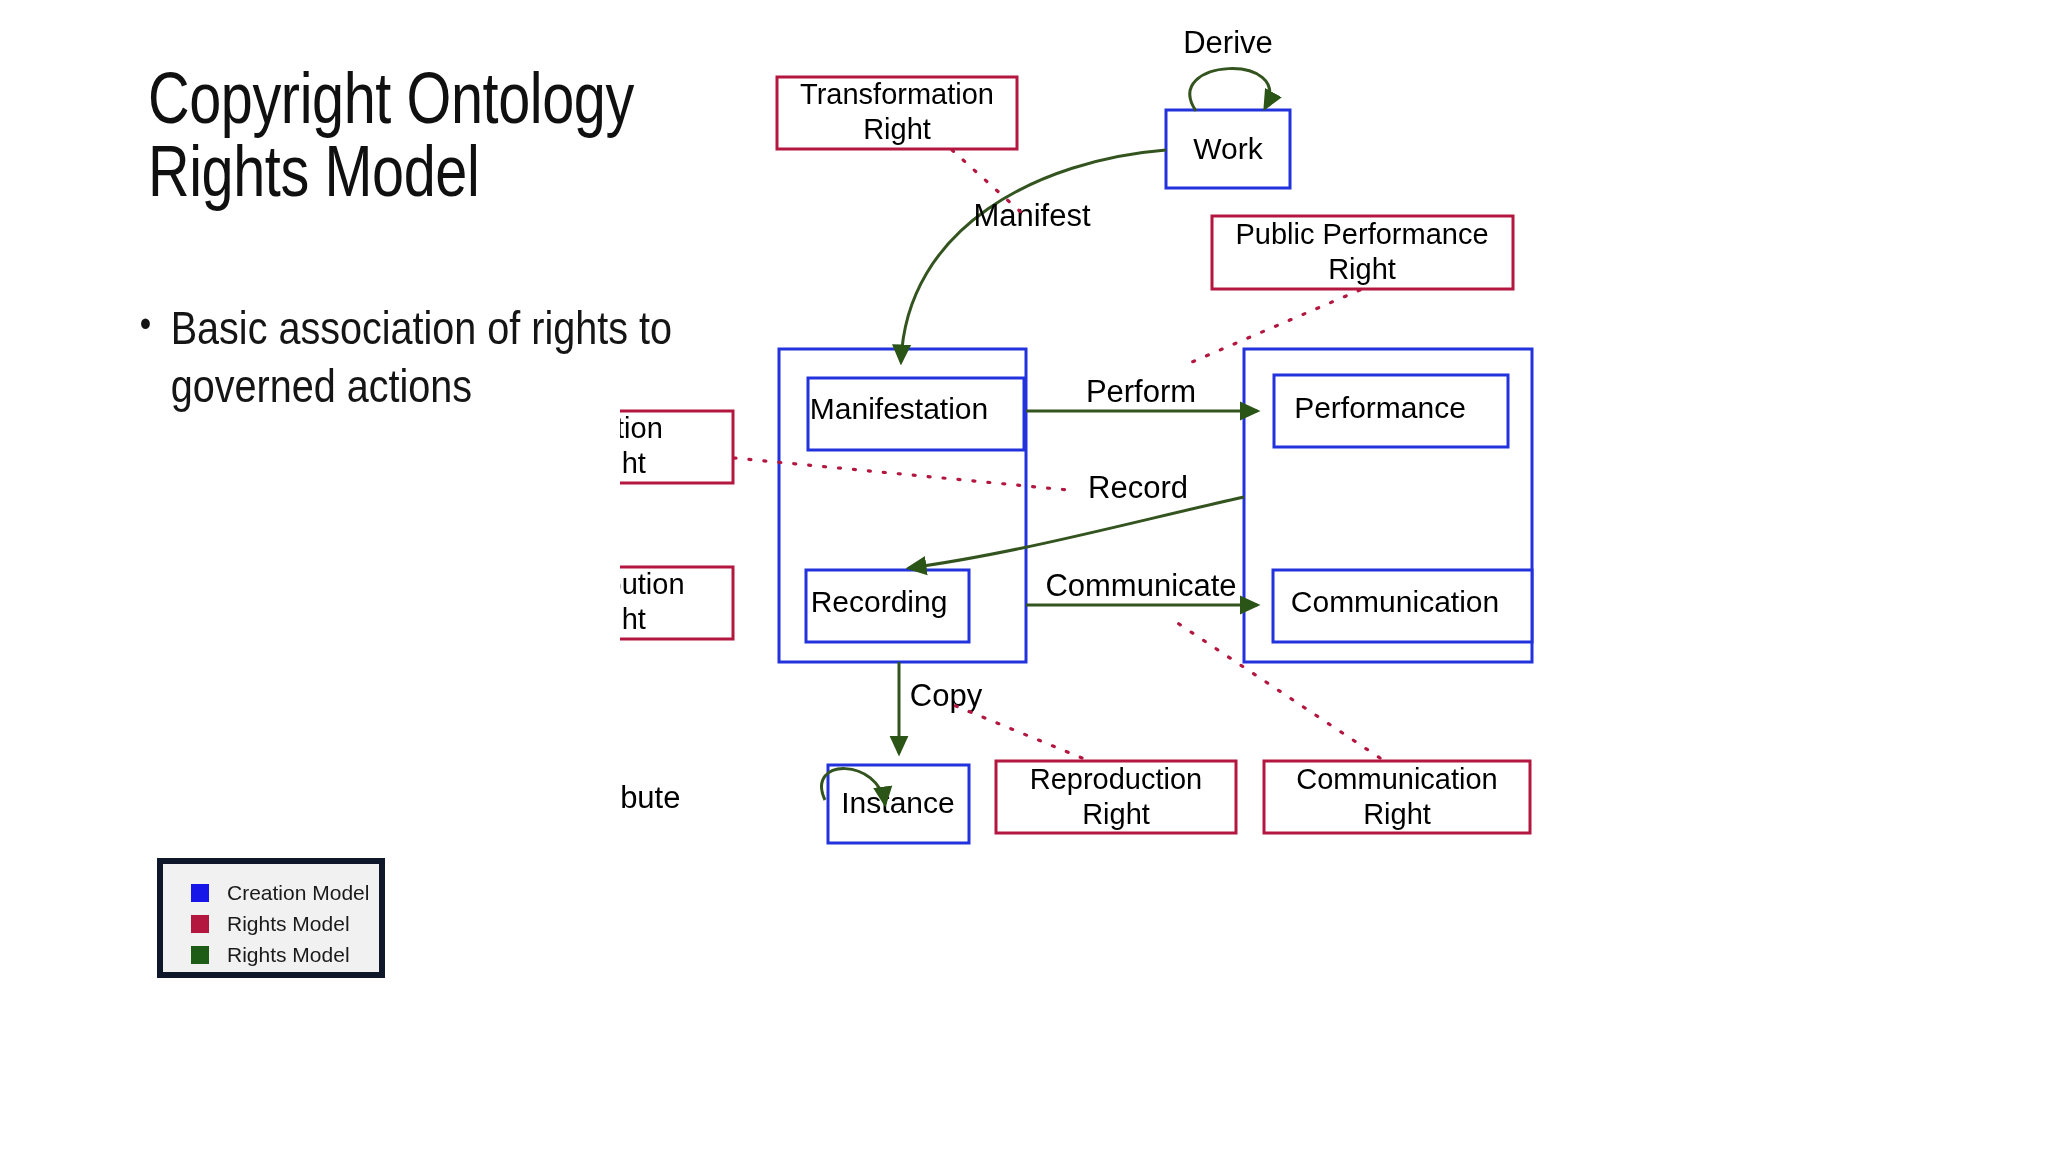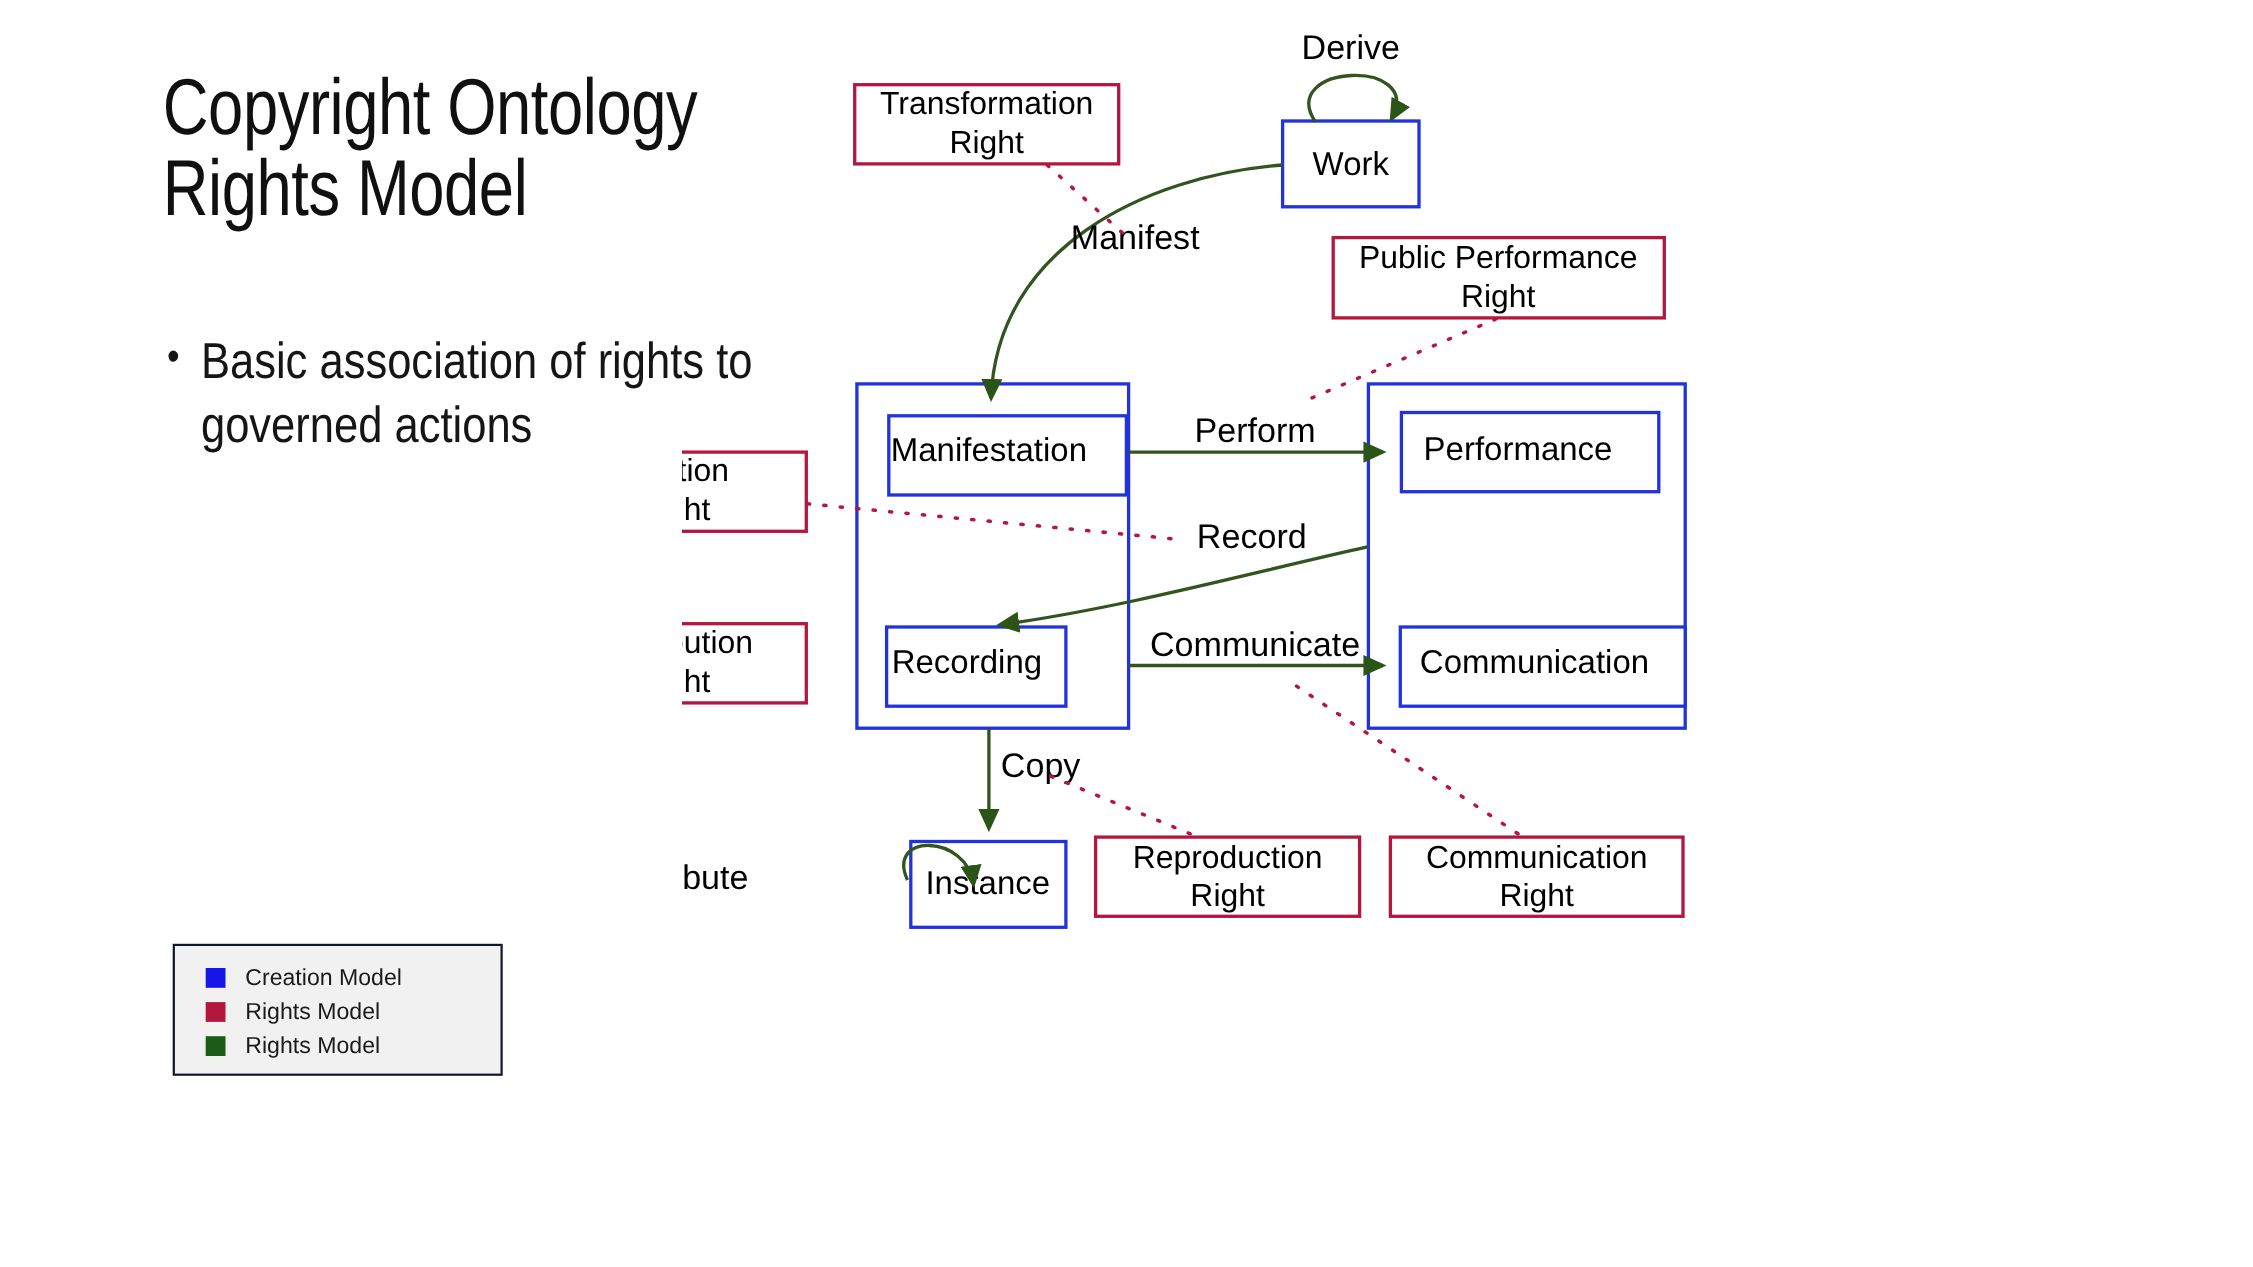--- a/index.html
+++ b/index.html
@@ -35,21 +35,21 @@
     font-weight: 400;
     letter-spacing: -0.5px;
     transform: scaleX(0.80);
     transform-origin: left top;
     color: #101010;
   }
   #page-title .title-line { display: block; white-space: nowrap; }
 
   #bullet-list {
     position: absolute;
-    left: 150px;
+    left: 138px;
     top: 300px;
     width: 740px;
     margin: 0;
     padding: 0;
     list-style: none;
   }
   #bullet-list li {
     position: relative;
     font-size: 46px;
     line-height: 1.26;
@@ -65,24 +65,24 @@
     top: -2px;
     font-size: 38px;
     line-height: 1.38;
   }
 
   
   #legend {
     position: absolute;
     left: 157px;
     top: 858px;
-    width: 300px;
+    width: 228px;
     height: 120px;
     background: #f1f1f1;
-    border: 2px solid #0f172a;
+    border: 6px solid #0f172a;
     box-sizing: border-box;
     padding: 13px 0 0 28px;
   }
   .legend-row {
     display: flex;
     align-items: center;
     height: 31px;
   }
   .legend-swatch {
     width: 18px;

